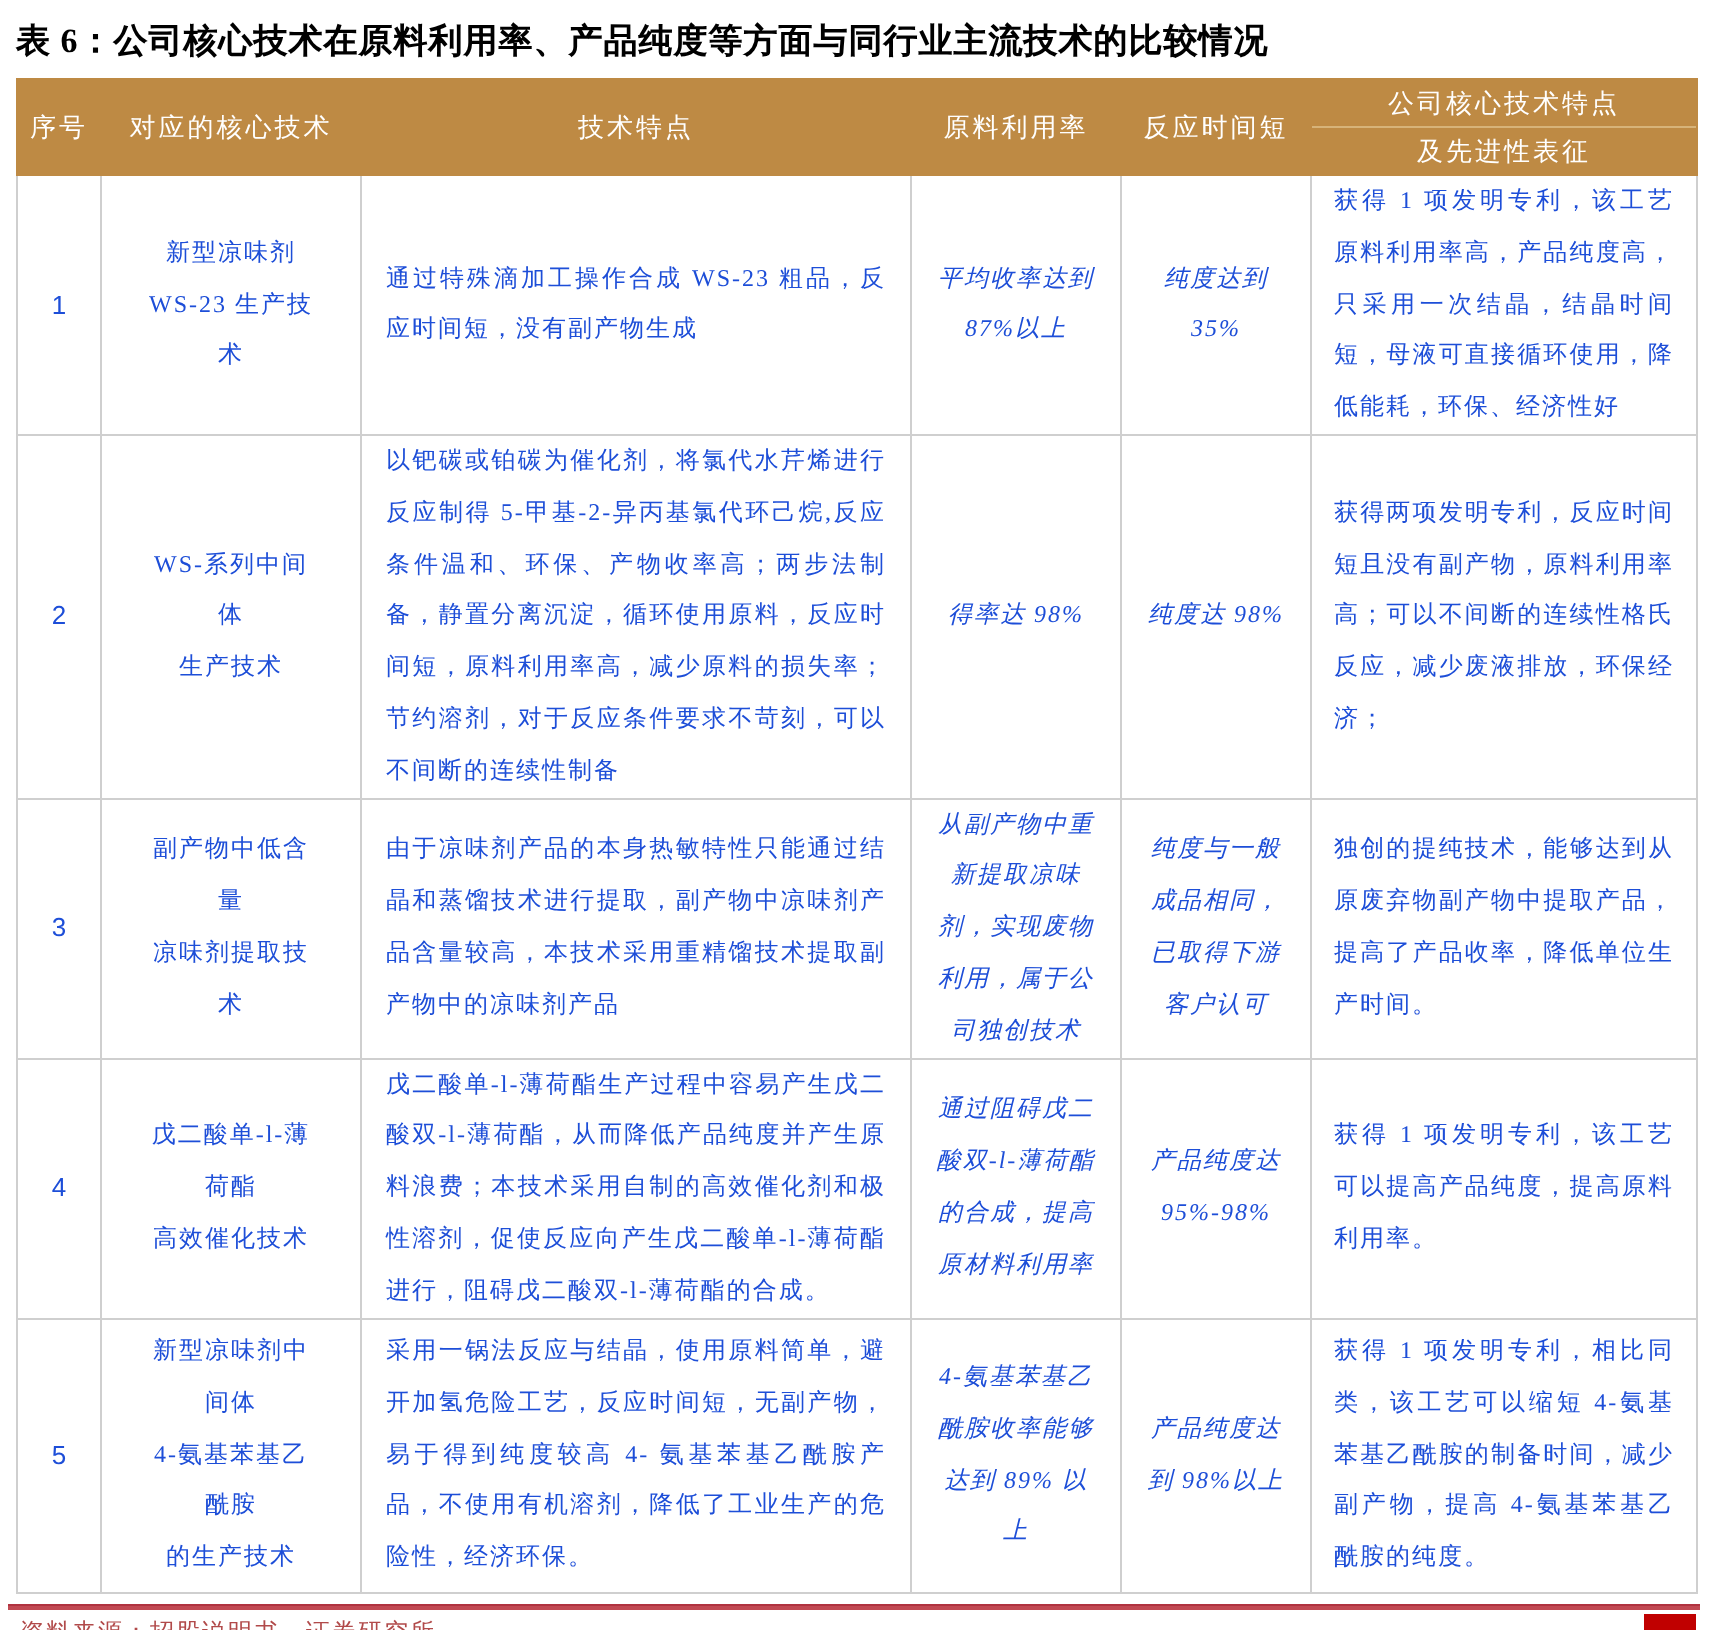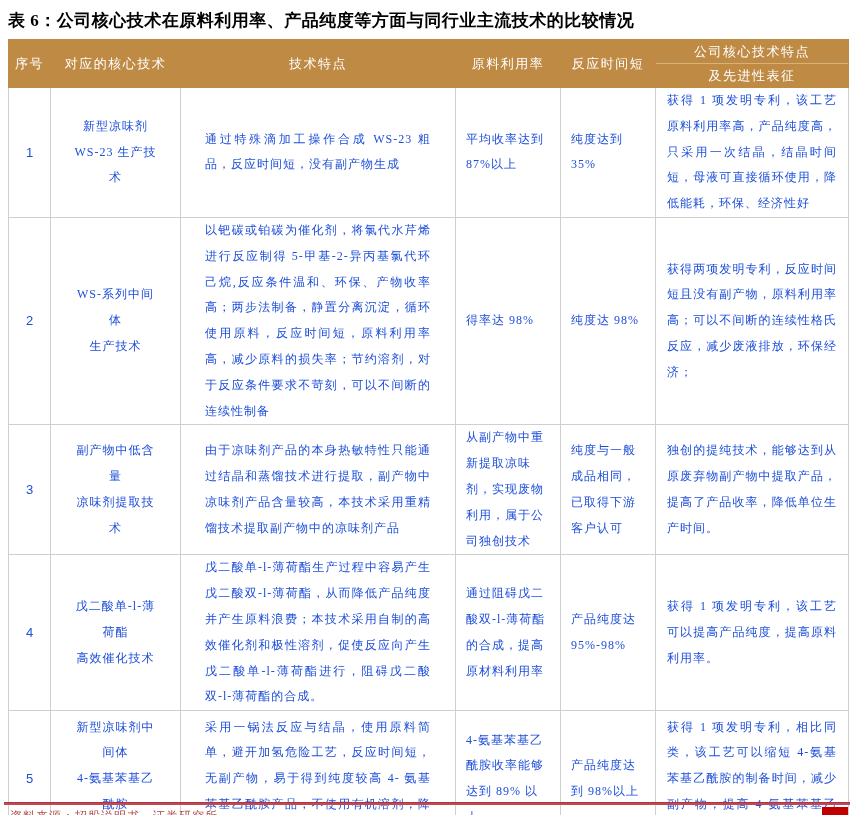--- a/index.html
+++ b/index.html
@@ -38,22 +38,22 @@
   tbody tr:nth-child(1) td { height:125px; }
   tbody tr:nth-child(2) td { height:175px; }
   tbody tr:nth-child(3) td { height:127px; }
   tbody tr:nth-child(4) td { height:128px; }
   tbody tr:nth-child(5) td { height:137px; }
   td.c-no {
     text-align:center; font-family:"Liberation Sans", sans-serif;
     font-size:13px; letter-spacing:0;
   }
   td.c-tech { text-align:center; white-space:pre-line; padding:0 22px; }
-  td.c-feat { text-align:justify; padding:0 24px; }
-  td.c-yield, td.c-purity { text-align:left; padding:0 10px; }
+  td.c-feat { text-align:justify; padding:0 12px; }
+  td.c-yield, td.c-purity { text-align:center; padding:0 10px;font-style:italic; }
   td.c-adv { text-align:justify; padding:0 11px; }
   
   .footer-rule {
     position:absolute; left:4px; top:802px; width:846px; height:3px;
     background:#C14953; border-top:1px solid #B03340;
   }
   .source-note {
     position:absolute; left:10px; top:808px; width:600px; height:20px;
     font-size:12px; color:#B14A4A; letter-spacing:1px;
     white-space:nowrap; overflow:hidden;

